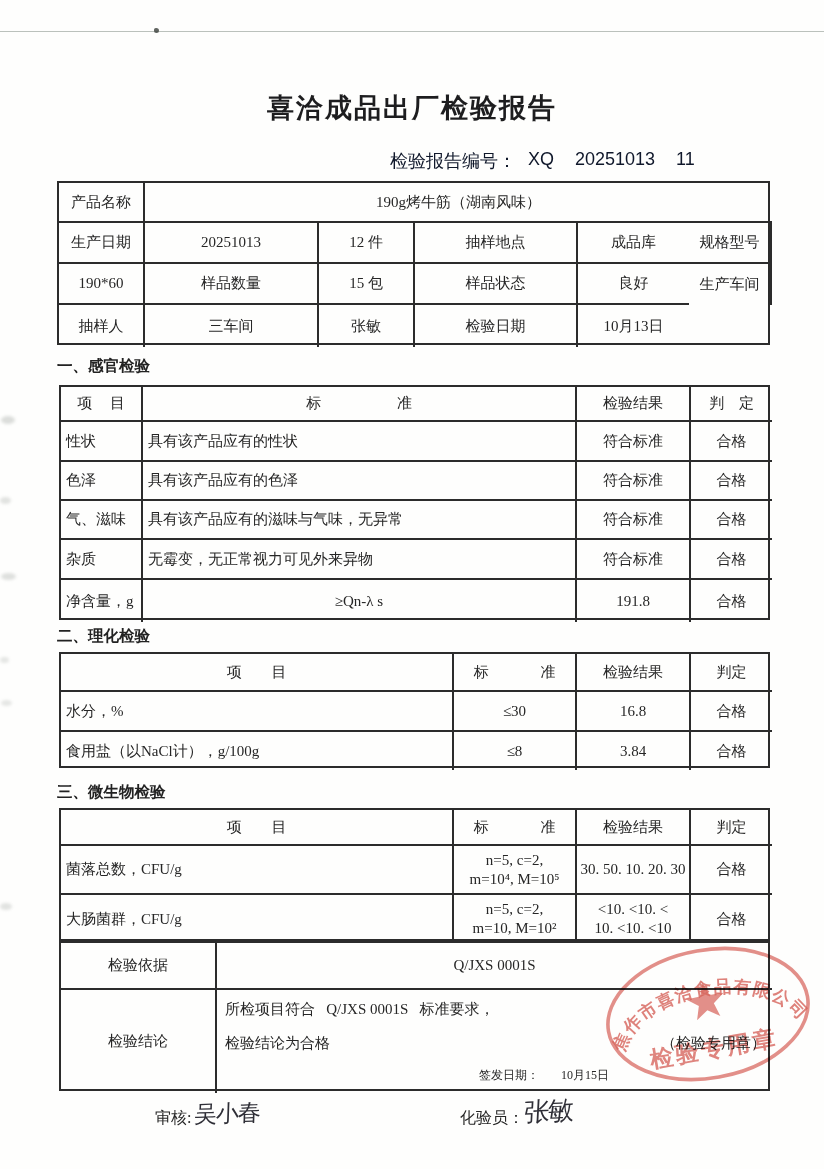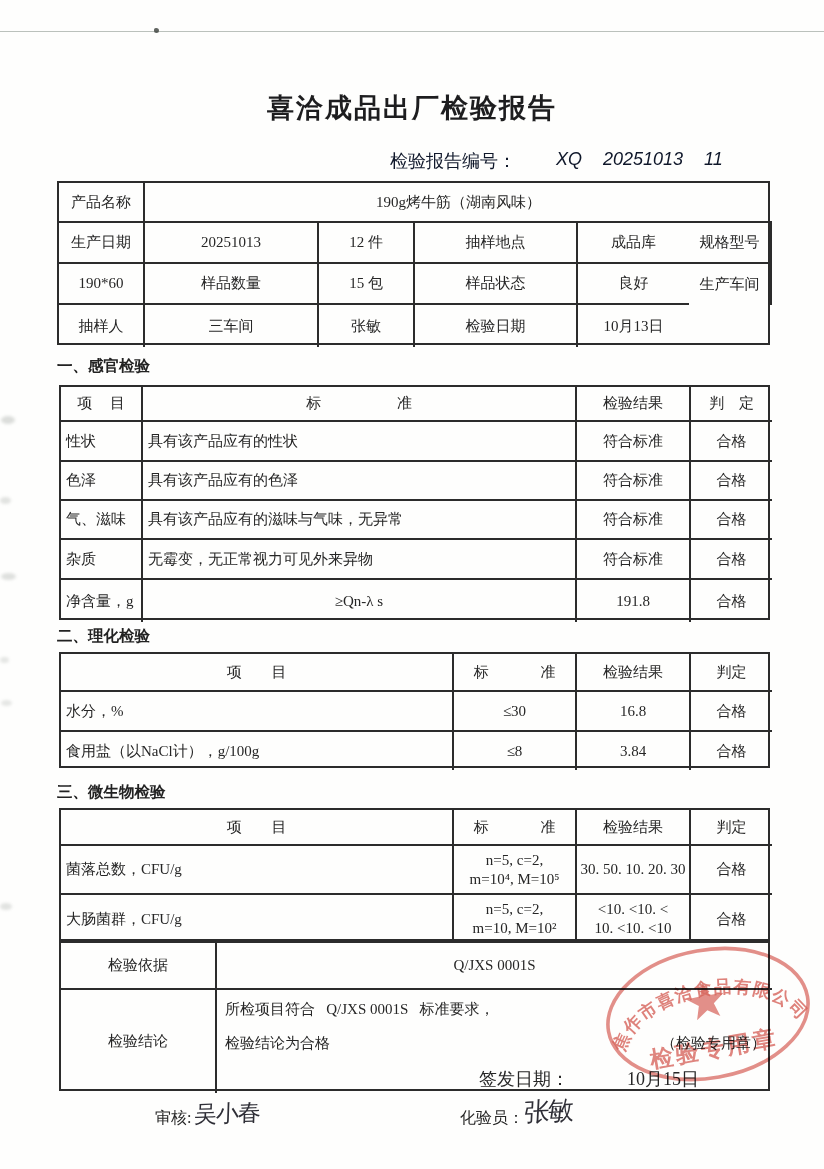--- a/index.html
+++ b/index.html
@@ -27,21 +27,21 @@
   .doc-title {
     position:absolute; left:0; top:90px; width:824px;
     text-align:center; font-family:"Liberation Sans","DejaVu Sans",sans-serif;
     font-size:27px; font-weight:bold; letter-spacing:2px; color:#1d1d1f;
   }
   .report-no {
     position:absolute; left:390px; top:149px;
     font-family:"Liberation Sans","DejaVu Sans",sans-serif;
     font-size:18px; color:#0f172a; display:flex;justify-content:space-between;
   }
-  .report-no .val { margin-left:40px; word-spacing:16px; white-space:pre;font-style:italic; }
+  .report-no .val { margin-left:12px; word-spacing:16px; white-space:pre; }
 
   .sec-title { position:absolute; left:57px; font-size:15.5px; font-weight:bold; color:#222; }
   .t1-title { top:356px; } .t2-title { top:626px;text-align:center; } .t3-title { top:782px; }
 
   .grid { position:absolute; display:grid; border:2px solid #2c2c2c; background:transparent; }
   .grid > div {
     border-right:2px solid #2c2c2c; border-bottom:2px solid #2c2c2c;
     display:flex; align-items:center; justify-content:center;
     font-size:15px; line-height:1.25; text-align:center; color:#262626;
     overflow:hidden;
@@ -71,21 +71,21 @@
     grid-template-columns:393px 123px 114px 81px;
     grid-template-rows:36px 49px 48px; }
   .ft-table { left:59px; top:941px; width:711px; height:150px;
     grid-template-columns:156px 555px;
     grid-template-rows:47px 103px; }
 
   .concl-cell { position:relative; display:block !important; }
   .concl-l1 { position:absolute; left:8px; top:10px; white-space:pre; font-size:15px; }
   .concl-l2 { position:absolute; left:8px; top:44px; font-size:15px; }
   .concl-seal-note { position:absolute; right:6px; top:44px; font-size:15px; }
-  .concl-l3 { position:absolute; left:262px; top:78px; font-size:18px; display:flex;gap:36px; }
+  .concl-l3 { position:absolute; left:262px; top:78px; font-size:12px; display:flex; }
   .concl-l3 .val { margin-left:22px; }
 
   .sig-row { position:absolute; left:0; top:1100px; width:824px; height:46px; font-size:16px; }
   .sig-label-review { position:absolute; left:155px; top:8px; }
   .sig-name-review { position:absolute; left:194px; top:-2px; font-size:23px; color:#2e2e36;
     transform:rotate(-2deg) skewX(-4deg); letter-spacing:-1px; }
   .sig-label-tester { position:absolute; left:460px; top:8px; }
   .sig-name-tester { position:absolute; left:524px; top:-6px; font-size:26px; color:#2e2e36;
     transform:rotate(-3deg) skewX(-6deg); letter-spacing:-2px; }
 

